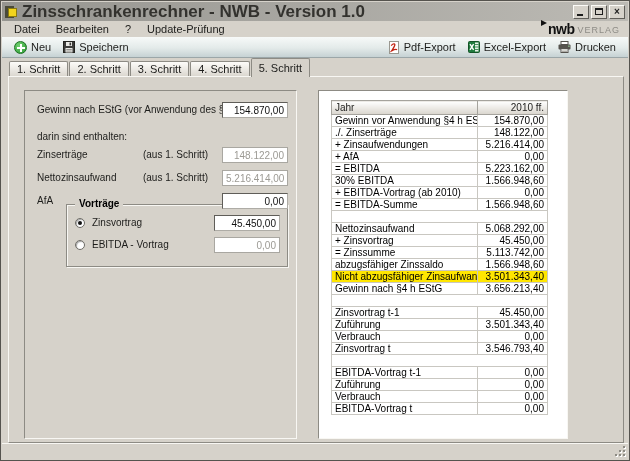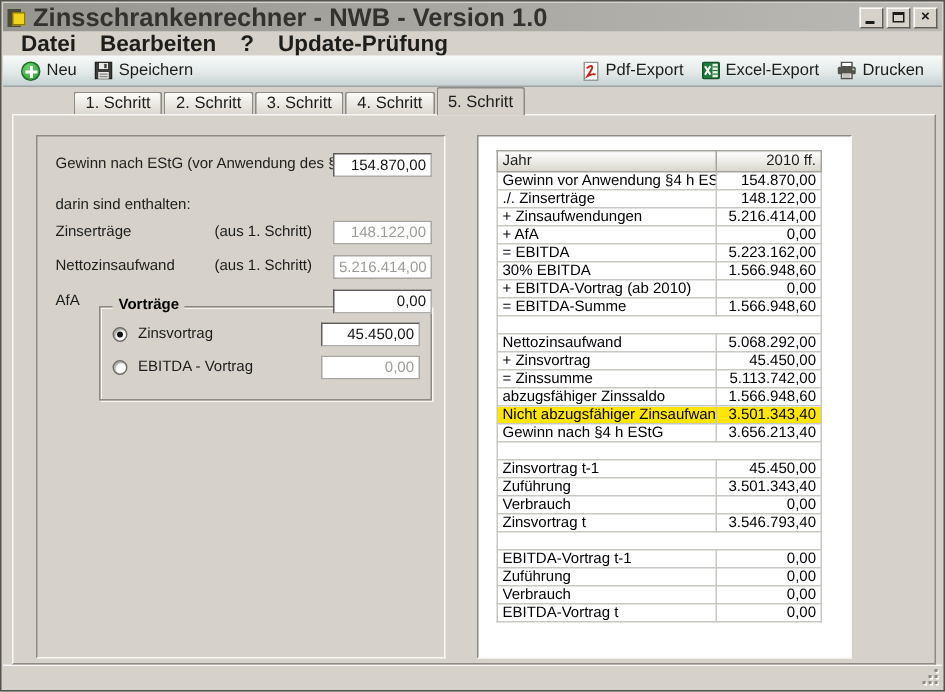--- a/index.html
+++ b/index.html
@@ -16,41 +16,41 @@
   .title-text{font-size:17px;font-weight:bold;color:#33322e;white-space:nowrap;flex:1;}
   .winbtns{display:flex;gap:2px;}
   .winbtn{width:16px;height:14px;background:#d6d2ca;border:1px solid;
     border-color:#fcfbf7 #5f5d58 #5f5d58 #fcfbf7;position:relative;cursor:default;
     display:flex;align-items:center;justify-content:center;font-size:10px;font-weight:bold;color:#1c1c1c;line-height:1;}
   .winbtn .minbar{position:absolute;left:3px;bottom:2px;width:6px;height:2px;background:#1c1c1c;}
   .winbtn .maxbox{width:8px;height:7px;border:1px solid #1c1c1c;border-top-width:2px;}
   
   .menubar{position:absolute;top:20px;left:1px;right:1px;height:16px;background:#d6d2ca;
     display:flex;align-items:center;padding-left:4px;}
-  .menu-item{font-size:15px;color:#1d1d1b;padding:1px 8px;white-space:nowrap;font-weight:bold;}
+  .menu-item{font-size:11px;color:#1d1d1b;padding:1px 8px;white-space:nowrap;}
   .logo{position:absolute;top:19px;right:9px;height:16px;display:flex;align-items:flex-end;}
   .logo .tri{width:0;height:0;border-left:6px solid #111;border-top:3px solid transparent;
     border-bottom:3px solid transparent;margin-bottom:10px;margin-right:1px;}
   .logo .nwb{font-size:14px;font-weight:bold;color:#111;letter-spacing:-0.5px;line-height:14px;}
   .logo .verlag{font-size:9px;color:#8e8c86;letter-spacing:1px;margin-left:3px;line-height:12px;}
   
   .toolbar{position:absolute;top:36px;left:1px;right:1px;height:21px;
     background:linear-gradient(to bottom,#f7faf9,#e3eae9 55%,#c6d2d4);
     border-bottom:1px solid #9ba6a8;display:flex;align-items:center;padding:0 6px;}
   .tool-btn{display:flex;align-items:center;gap:4px;font-size:11px;color:#1d1d1b;
     padding:1px 6px;white-space:nowrap;justify-content:flex-end;}
   .tool-spacer{flex:1;}
   .icon-new{width:13px;height:13px;border-radius:50%;
     background:radial-gradient(circle at 35% 30%,#6fd06f,#2c9a34);
     border:1px solid #1c7022;position:relative;}
   .icon-new::before,.icon-new::after{content:"";position:absolute;background:#fff;}
   .icon-new::before{left:5px;top:2px;width:2px;height:8px;}
   .icon-new::after{left:2px;top:5px;width:8px;height:2px;}
   
-  .tabstrip{position:absolute;top:59px;left:8px;height:17px;display:flex;align-items:flex-end;margin-left:40px;}
+  .tabstrip{position:absolute;top:59px;left:8px;height:17px;display:flex;align-items:flex-end;}
   .tab{font-size:11px;color:#1d1d1b;padding:1px 7px 2px 7px;height:16px;
     background:linear-gradient(to bottom,#fdfcf9,#d9d5cd);
     border:1px solid #8d8b84;border-bottom:none;border-radius:2px 2px 0 0;margin-right:1px;
     position:relative;z-index:1;white-space:nowrap;}
   .tab.active{height:19px;margin-top:-3px;padding-top:3px;background:#d6d2ca;z-index:3;}
   
   .tabpage{position:absolute;top:75px;left:7px;width:616px;height:367px;background:#d6d2ca;
     border:1px solid;border-color:#f8f7f3 #8d8b84 #8d8b84 #f8f7f3;z-index:2;}
   .sunken{border:1px solid;border-color:#8d8b84 #f8f7f3 #f8f7f3 #8d8b84;}
   .left-panel{position:absolute;left:15px;top:13px;width:273px;height:349px;background:#d6d2ca;}
@@ -118,20 +118,25 @@
       <span class="winbtn">×</span>
     </span>
   </div>
 
   <div class="menubar">
     <span class="menu-item">Datei</span>
     <span class="menu-item">Bearbeiten</span>
     <span class="menu-item">?</span>
     <span class="menu-item">Update-Prüfung</span>
   </div>
+  <div class="logo">
+    <span class="tri"></span>
+    <span class="nwb">nwb</span>
+    <span class="verlag">VERLAG</span>
+  </div>
 
   <div class="toolbar">
     <span class="tool-btn">
       <span class="icon-new"></span>
       <span>Neu</span>
     </span>
     <span class="tool-btn">
       <span>
         <svg width="12" height="12" viewBox="0 0 12 12">
             <rect x="0.5" y="0.5" width="11" height="11" fill="#3c3c3a" stroke="#23231f"></rect>

